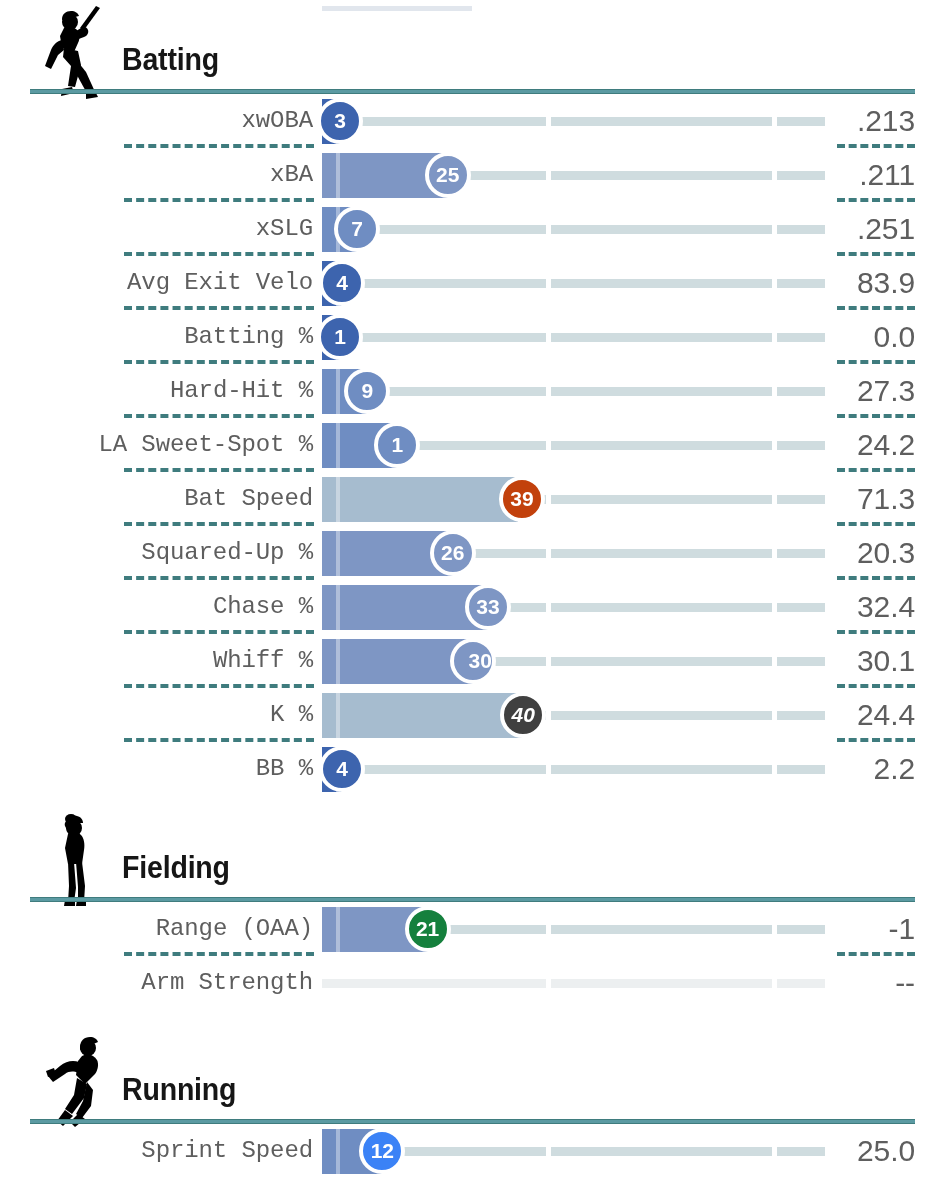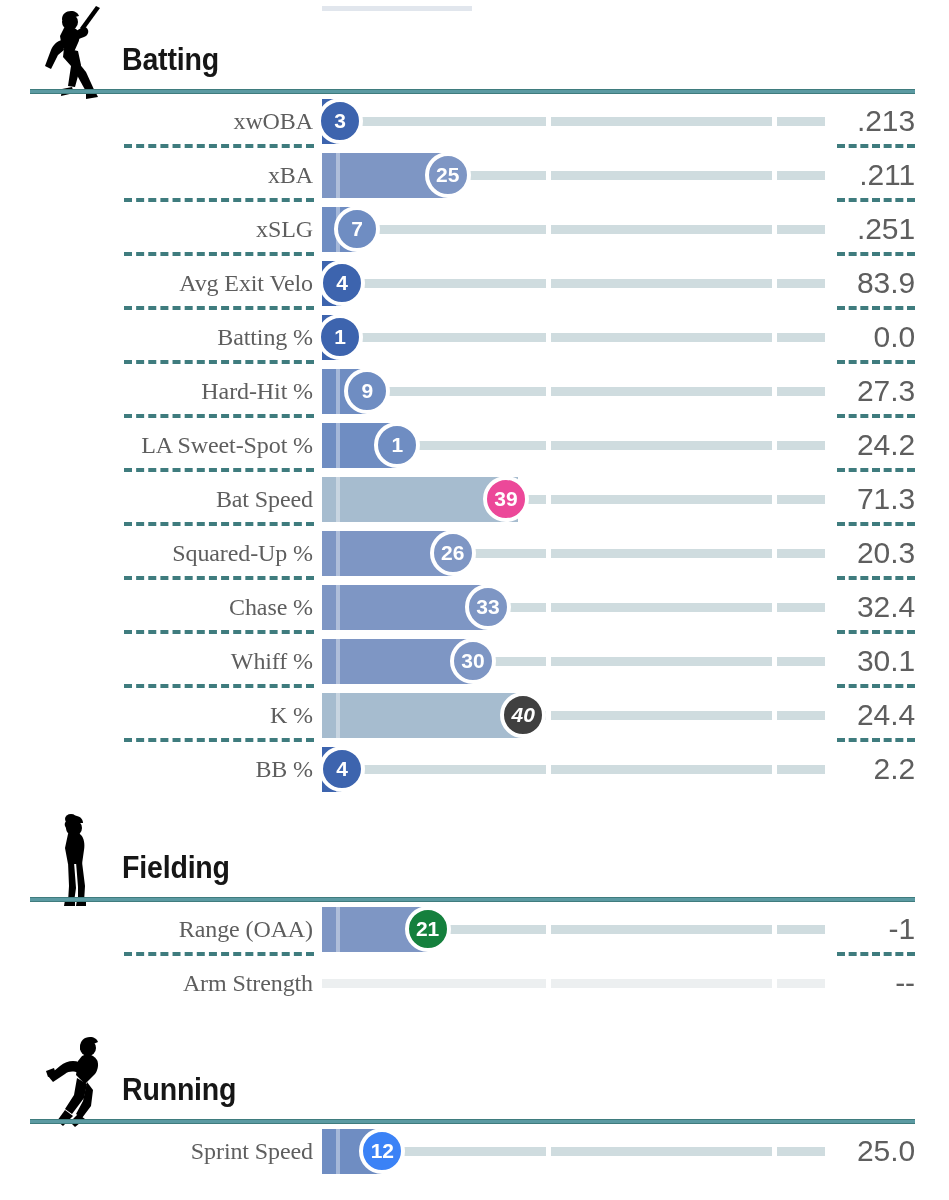--- a/index.html
+++ b/index.html
@@ -85,21 +85,21 @@
     position: absolute;
     left: 0;
     top: 0;
     width: 313px;
     height: 54px;
     line-height: 54px;
     text-align: right;
     font-size: 24px;
     color: #5e5e5e;
     white-space: nowrap;
-    font-family: Liberation Serif, serif;
+    font-family: Liberation Mono, monospace;
     letter-spacing: -0.1px;
   }
 
   
   .track {
     position: absolute;
     left: 322px;
     top: 23px;
     width: 503px;
     height: 9px;
@@ -306,21 +306,21 @@
         </div>
         <div class="row">
           <div class="row-label">Bat Speed</div>
           <div class="track">
             <span class="notch n1"></span>
             <span class="notch n2"></span>
           </div>
           <div class="fill" style="width:196.17000000000002px;background:#a6bccf;">
             <span class="tick"></span>
           </div>
-          <div class="bubble" style="left:483px;background:#ec4899;">39</div>
+          <div class="bubble" style="left:499px;background:#c2410c;">39</div>
           <div class="row-value">71.3</div>
           <div class="dash-left"></div>
           <div class="dash-right"></div>
         </div>
         <div class="row">
           <div class="row-label">Squared-Up %</div>
           <div class="track">
             <span class="notch n1"></span>
             <span class="notch n2"></span>
           </div>
@@ -348,21 +348,21 @@
         </div>
         <div class="row">
           <div class="row-label">Whiff %</div>
           <div class="track">
             <span class="notch n1"></span>
             <span class="notch n2"></span>
           </div>
           <div class="fill" style="width:150.9px;background:#7e96c4;">
             <span class="tick"></span>
           </div>
-          <div class="bubble" style="left:449.9px;background:#7e96c4;">30</div>
+          <div class="bubble" style="left:449.9px;background:#7e96c4;text-align:right;">30</div>
           <div class="row-value">30.1</div>
           <div class="dash-left"></div>
           <div class="dash-right"></div>
         </div>
         <div class="row">
           <div class="row-label">K %</div>
           <div class="track">
             <span class="notch n1"></span>
             <span class="notch n2"></span>
           </div>

